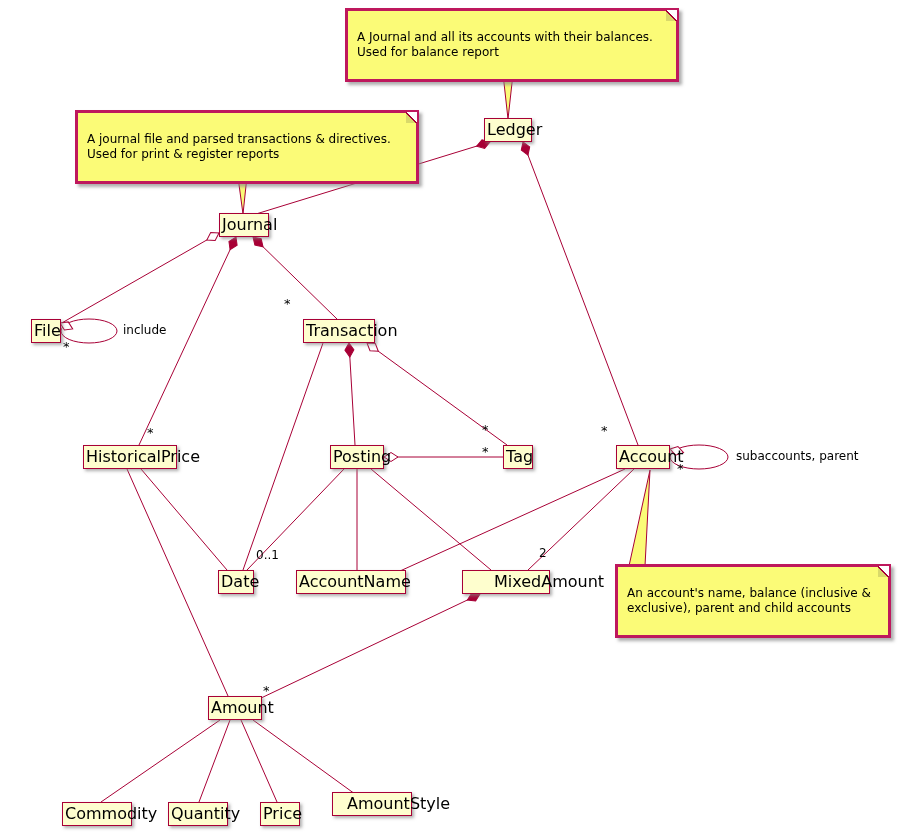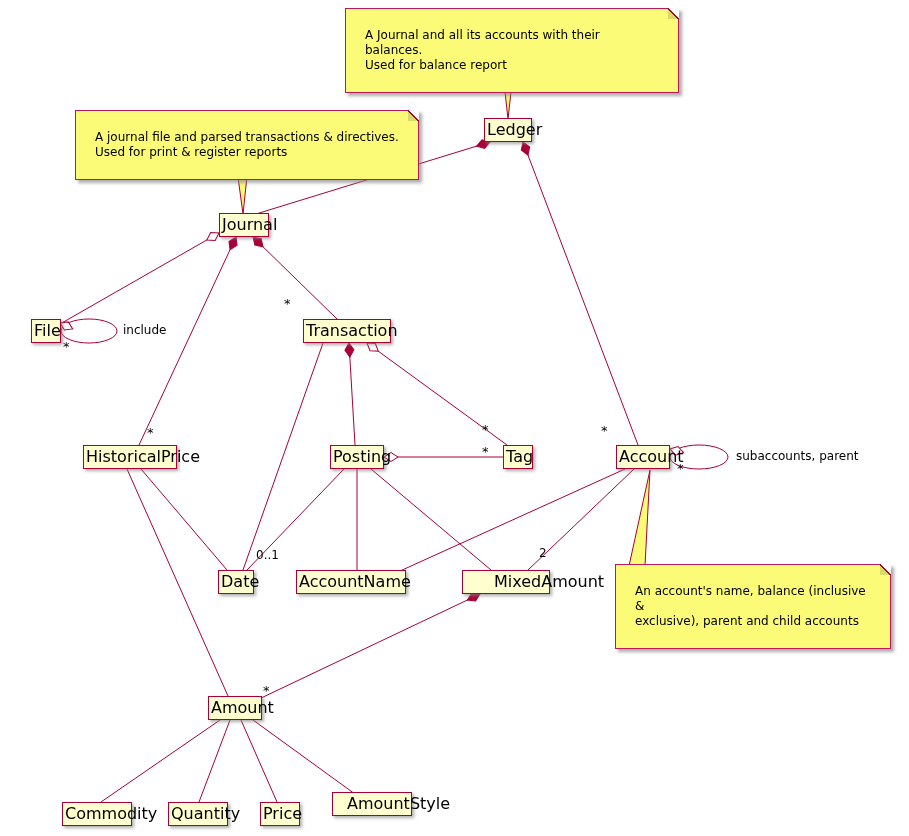--- a/index.html
+++ b/index.html
@@ -10,23 +10,23 @@
   svg.edges { position:absolute; left:0; top:0; width:909px; height:836px; }
   .uml-class {
     position:absolute; box-sizing:border-box;
     background:#FEFECE; border:1px solid #A80036;
     box-shadow:2px 2px 3px rgba(130,130,130,0.65);
     font-size:16px; line-height:14px; padding:4px 2px;
     text-align:center; white-space:nowrap; color:#000;
   }
   .note {
     position:absolute; box-sizing:border-box;
-    background:#FBFB77; border:1px solid #be185d;
+    background:#FBFB77; border:3px solid #be185d;
     box-shadow:3px 3px 3px rgba(130,130,130,0.65);
-    font-size:12px; line-height:15px; padding:4px 19px;
+    font-size:12px; line-height:15px; padding:4px 9px;
     white-space:pre-line; color:#000;
   }
   .fold {
     position:absolute; top:-1px; right:-1px; width:11px; height:11px;
     background:linear-gradient(to bottom left,
       #ffffff 46%, #A80036 46%, #A80036 56%, #d9d96a 56%);
   }
   .edge-label { position:absolute; font-size:12px; color:#000; white-space:nowrap; }
   .mult { font-size:13px; }
 </style>
@@ -114,21 +114,21 @@
   </div>
   <div class="note" style="left:615px; top:564px; width:276px;">
     <span>An account's name, balance (inclusive &amp;
 exclusive), parent and child accounts</span>
     <span class="fold"></span>
   </div>
 
   <div class="uml-class" style="left:484px; top:118px; width:48px;"><span>Ledger</span></div>
   <div class="uml-class" style="left:219px; top:213px; width:50px;"><span>Journal</span></div>
   <div class="uml-class" style="left:31px; top:319px; width:30px;"><span>File</span></div>
-  <div class="uml-class" style="left:303px; top:319px; width:88px;"><span>Transaction</span></div>
+  <div class="uml-class" style="left:303px; top:319px; width:72px;"><span>Transaction</span></div>
   <div class="uml-class" style="left:83px; top:445px; width:94px;"><span>HistoricalPrice</span></div>
   <div class="uml-class" style="left:330px; top:445px; width:54px;text-align:center;"><span>Posting</span></div>
   <div class="uml-class" style="left:503px; top:445px; width:30px;"><span>Tag</span></div>
   <div class="uml-class" style="left:616px; top:445px; width:54px;"><span>Account</span></div>
   <div class="uml-class" style="left:218px; top:570px; width:36px;"><span>Date</span></div>
   <div class="uml-class" style="left:296px; top:570px; width:110px;"><span>AccountName</span></div>
   <div class="uml-class" style="left:462px; top:570px; width:88px;padding-left:31px;"><span>MixedAmount</span></div>
   <div class="uml-class" style="left:208px; top:696px; width:54px;"><span>Amount</span></div>
   <div class="uml-class" style="left:62px; top:802px; width:70px;"><span>Commodity</span></div>
   <div class="uml-class" style="left:168px; top:802px; width:60px;"><span>Quantity</span></div>

